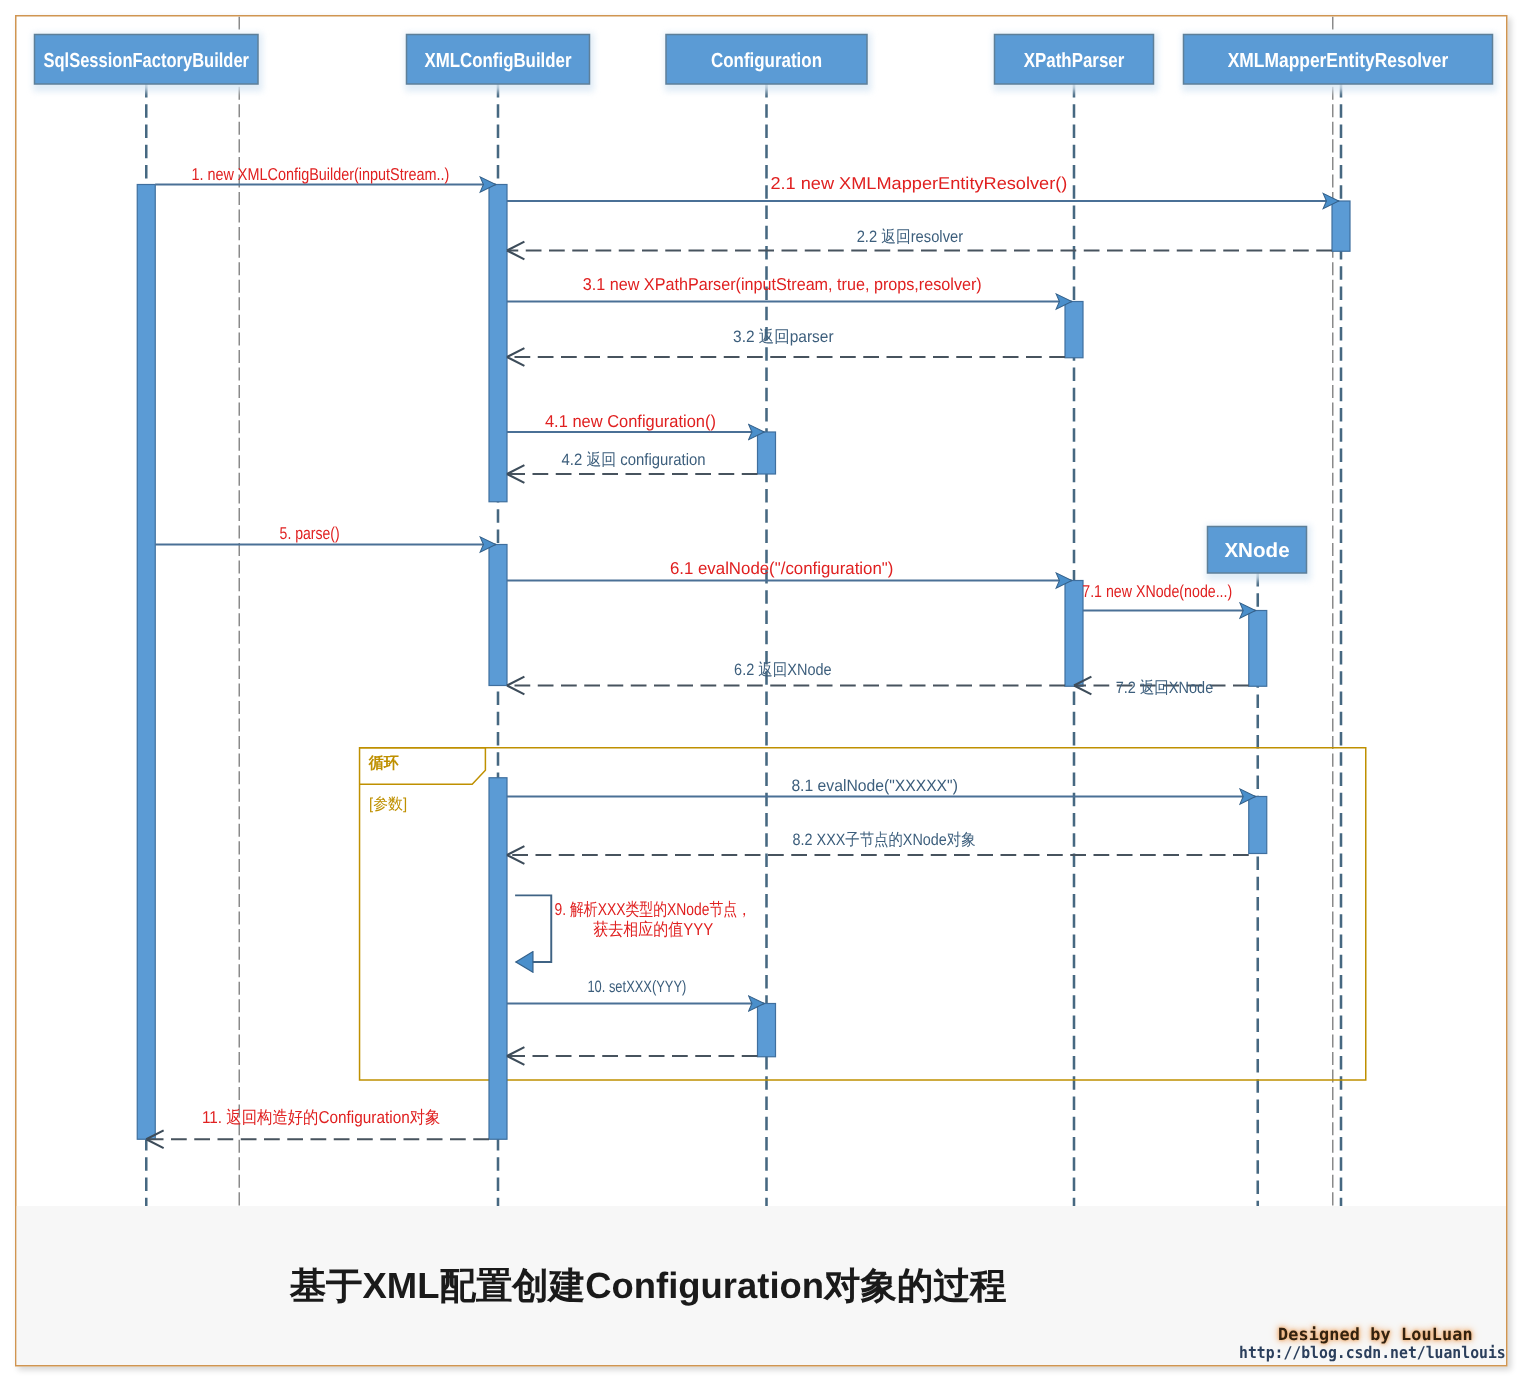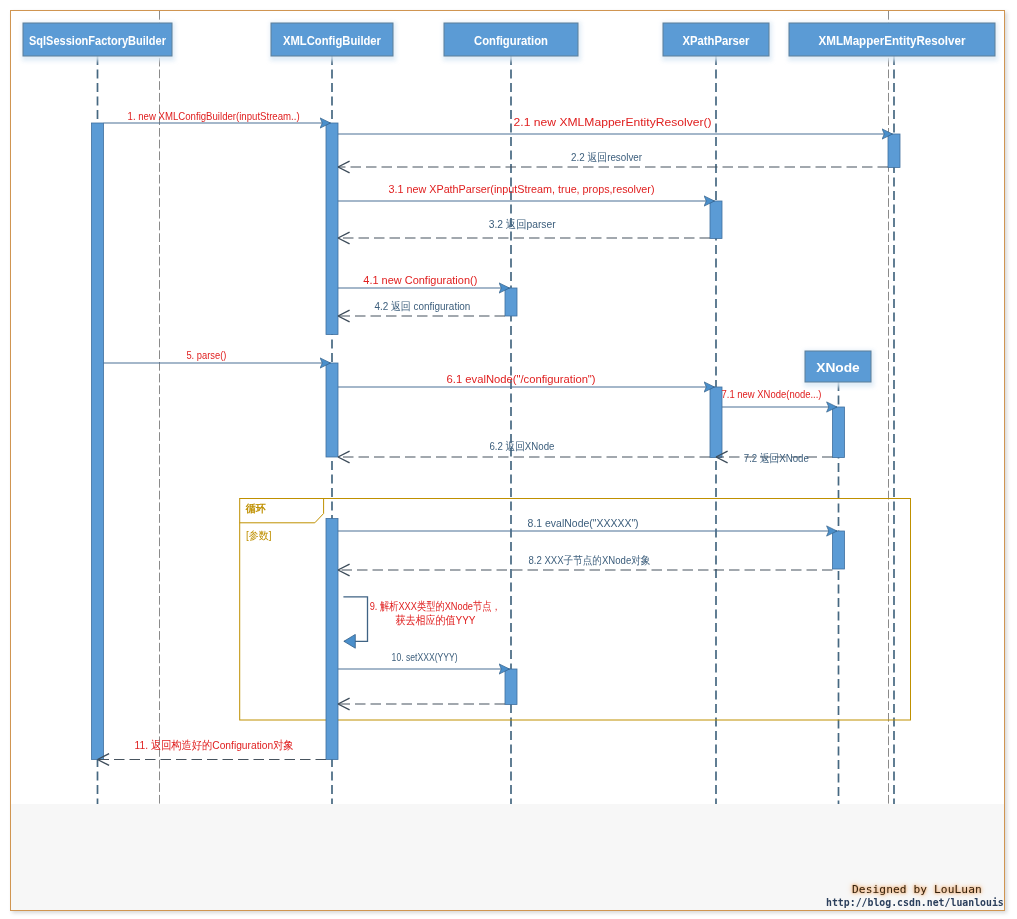--- a/index.html
+++ b/index.html
@@ -6,21 +6,21 @@
   body{width:1017px;height:919px;font-family:"Liberation Sans",sans-serif;overflow:hidden;}
   #root{position:relative;width:1017px;height:919px;background:#ffffff;}
   #frame{position:absolute;left:10px;top:10px;width:995px;height:901px;
          border:1px solid #d09551;box-sizing:border-box;background:#ffffff;
          box-shadow:2px 2px 4px rgba(0,0,0,0.16);overflow:hidden;}
   #canvas{position:absolute;left:-11px;top:-11px;pointer-events:none;}
   .footerband{position:absolute;left:0px;top:793px;width:993px;height:107px;background:#f7f7f7;}
   .title{position:absolute;left:0px;top:830px;width:842px;text-align:center;
          font-size:24.3px;font-weight:bold;color:#1a1a1a;line-height:34px;}
   .cred{position:absolute;left:841px;top:872px;
-        font-family:"DejaVu Sans Mono",monospace;font-size:11.2px;font-weight:normal;color:#33220f;
+        font-family:"DejaVu Sans Mono",monospace;font-size:11.2px;font-weight:bold;color:#33220f;
         letter-spacing:0.1px;line-height:14px;white-space:pre;
         text-shadow:0 0 3px #eea96b,0 0 5px #f0b888,0 0 8px #f7d9bb,0 0 1.5px #edab70;}
   .credurl{position:absolute;left:815px;top:885px;font-family:"DejaVu Sans Mono",monospace;
         font-size:9.85px;font-weight:bold;color:#2b3f5c;line-height:14px;white-space:pre;
         display:inline-block;transform:scaleY(1.1);transform-origin:left center;}
   text{font-family:"Liberation Sans",sans-serif;}
   .pname{font-size:13.5px;font-weight:bold;fill:#ffffff;}
   .mred{font-size:11.5px;}
   .mblue{font-size:11px;}
   .frag{font-size:10.5px;}
@@ -182,16 +182,17 @@
             <text x="892" y="44.5" text-anchor="middle" class="pname" textLength="147" lengthAdjust="spacingAndGlyphs">XMLMapperEntityResolver</text>
           </g>
           <g>
             <rect x="804" y="350" width="70" height="37" fill="#dbe9f5" opacity="0.85" filter="url(#blur2)"></rect>
             <rect x="805" y="351" width="66" height="31" fill="#5b9bd5" stroke="#5d7f99" stroke-width="1"></rect>
             <text x="838" y="371.5" text-anchor="middle" class="pname" textLength="43.5" lengthAdjust="spacingAndGlyphs">XNode</text>
           </g>
         </g>
     </svg>
     <div class="footerband"></div>
+    <div class="title">基于XML配置创建Configuration对象的过程</div>
     <div class="cred">Designed by LouLuan</div>
     <div class="credurl">http://blog.csdn.net/luanlouis</div>
   </div>
 </div>
 
 </body></html>

